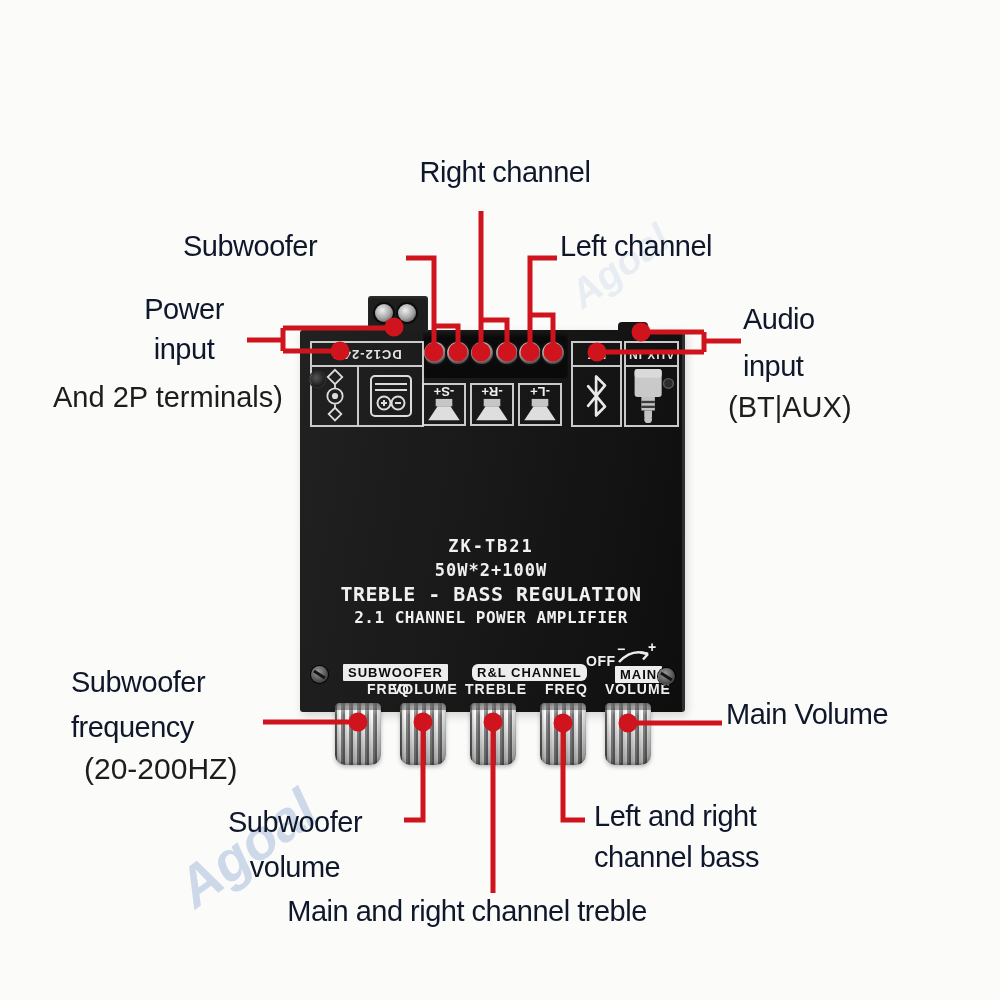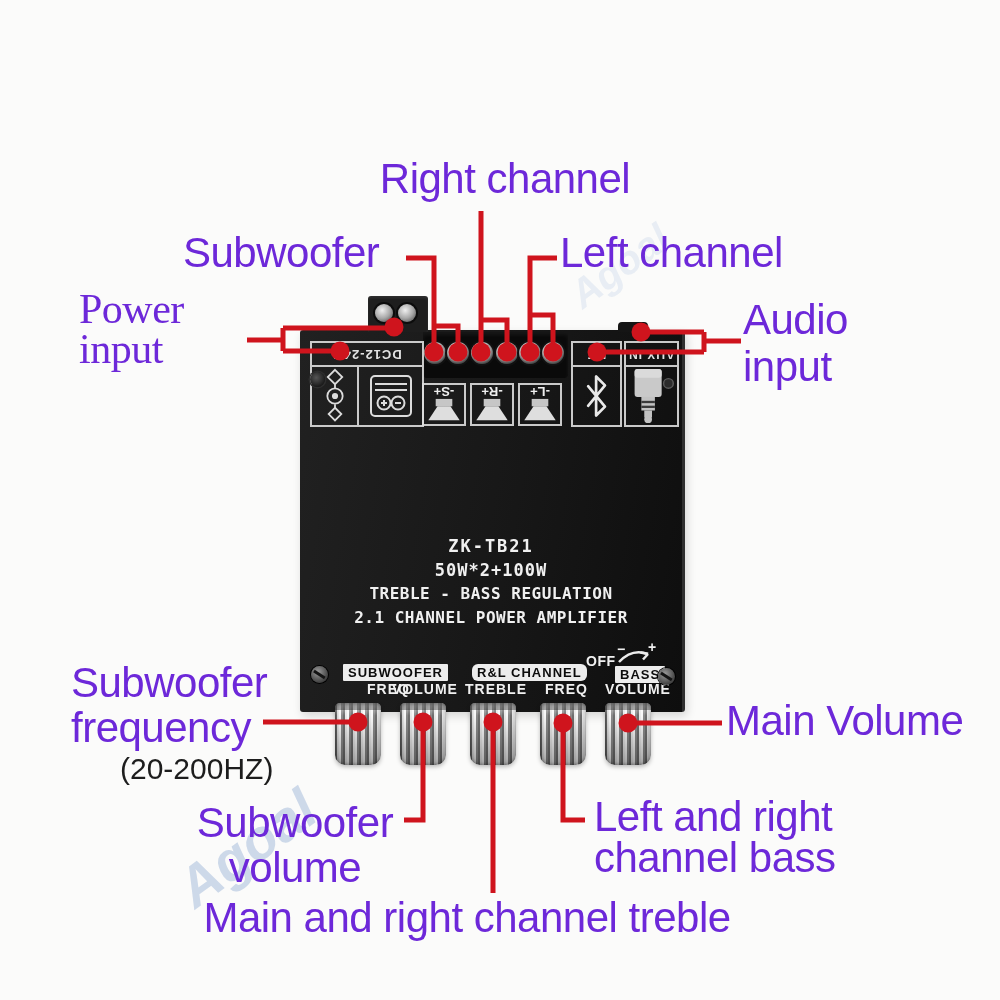--- a/index.html
+++ b/index.html
@@ -6,21 +6,21 @@
     --accent:#cf141d;
     --board:#171717;
     --silk:rgba(222,222,222,.9);
     --bg:#fbfbfa;
   }
   html,body{margin:0;padding:0;}
   body{background:#e8e8e8;font-family:"Liberation Sans",sans-serif;}
   .canvas{position:relative;width:1000px;height:1000px;background:var(--bg);overflow:hidden;margin:0 auto;}
 
   
-  .lbl{position:absolute;color:#6d28d9;font-size:42px;line-height:1.05;letter-spacing:-.5px;white-space:nowrap;}
+  .lbl{position:absolute;color:#0f172a;font-size:29px;line-height:1.05;letter-spacing:-.5px;white-space:nowrap;}
   .note{position:absolute;color:#1d1d1d;font-size:29px;line-height:1.15;white-space:nowrap;}
   .wm{position:absolute;font-style:italic;font-weight:bold;pointer-events:none;}
 
   
   .board{position:absolute;left:300px;top:330px;width:382px;height:382px;
     background:linear-gradient(100deg,#212121,#171717 55%,#0e0e0e);
     border-radius:3px;border-right:3px solid #2f2f2f;box-shadow:2px 4px 10px rgba(0,0,0,.15);}
   .silkbox{position:absolute;border:2px solid var(--silk);box-sizing:border-box;}
   .silkhead{height:22px;border-bottom:2px solid var(--silk);display:flex;align-items:center;justify-content:center;}
   .silkhead span{display:inline-block;transform:rotate(180deg);color:#e3e3e3;font-size:13px;font-weight:bold;letter-spacing:1px;}
@@ -68,37 +68,39 @@
 
 <div class="canvas">
 
   <div class="wm" style="left:203px;top:855px;font-size:56px;color:rgba(140,170,210,.42);transform:rotate(-36deg);transform-origin:left bottom;">Agoal</div>
   <div class="wm" style="left:588px;top:272px;font-size:40px;color:rgba(150,180,215,.18);transform:rotate(-36deg);transform-origin:left bottom;">Agoal</div>
 
   <div class="lbl" style="left:505px;top:157px;transform:translateX(-50%);">Right channel</div>
   <div class="lbl" style="left:183px;top:231px;">Subwoofer</div>
   <div class="lbl" style="left:560px;top:231px;">Left channel</div>
 
-  <div class="lbl" style="left:79px;top:289px;width:170px;text-align:left;line-height:40px;font-family:Liberation Serif, serif;">
+  <div class="lbl" style="left:99px;top:289px;width:170px;text-align:center;line-height:40px;">
     <div>Power</div>
     <div>input</div>
   </div>
   <div class="note" style="left:53px;top:381px;">
+    <div>And 2P terminals)</div>
   </div>
 
   <div class="lbl" style="left:743px;top:296px;line-height:47px;">
     <div>Audio</div>
     <div>input</div>
   </div>
+  <div class="note" style="left:728px;top:391px;">(BT|AUX)</div>
 
   <div class="lbl" style="left:71px;top:660px;line-height:45px;">
     <div>Subwoofer</div>
     <div>frequency</div>
   </div>
-  <div class="note" style="left:84px;top:752px;font-size:30px;margin-left:36px;">(20-200HZ)</div>
+  <div class="note" style="left:84px;top:752px;font-size:30px;">(20-200HZ)</div>
 
   <div class="lbl" style="left:726px;top:699px;">Main Volume</div>
 
   <div class="lbl" style="left:188px;top:800px;width:214px;text-align:center;line-height:45px;">
     <div>Subwoofer</div>
     <div>volume</div>
   </div>
 
   <div class="lbl" style="left:594px;top:796px;line-height:41px;">
     <div>Left and right</div>
@@ -202,40 +204,40 @@
           <rect x="14" y="40" width="14" height="2.4" fill="#3a3a3a"></rect>
           <rect x="17" y="45" width="8" height="7" fill="#c2c2c2"></rect>
           <circle cx="21" cy="54" r="4" fill="#c2c2c2"></circle>
         </svg>
       </div>
     </div>
 
     <div class="boardtxt" style="position:absolute;left:0;top:204px;width:100%;">
       <div style="font-size:17px;letter-spacing:2px;line-height:24px;">ZK-TB21</div>
       <div style="font-size:17px;letter-spacing:1px;line-height:24px;">50W*2+100W</div>
-      <div style="font-size:16px;letter-spacing:.5px;line-height:24px;">TREBLE - BASS REGULATION</div>
+      <div style="font-size:20px;letter-spacing:.5px;line-height:24px;">TREBLE - BASS REGULATION</div>
       <div style="font-size:16px;letter-spacing:.5px;line-height:24px;">2.1 CHANNEL POWER AMPLIFIER</div>
     </div>
 
     <div class="tag" style="left:43px;top:334px;">SUBWOOFER</div>
     <div class="knoblbl" style="left:36px;top:352px;margin-left:31px;">FREQ</div>
     <div class="knoblbl" style="left:92px;top:352px;">VOLUME</div>
 
     <div class="tag" style="left:172px;top:334px;border-radius:6px;">R&amp;L CHANNEL</div>
     <div class="knoblbl" style="left:165px;top:352px;">TREBLE</div>
     <div class="knoblbl" style="left:245px;top:352px;">FREQ</div>
 
     <div class="knoblbl" style="left:286px;top:324px;letter-spacing:.5px;text-align:right;">OFF</div>
     <div class="knoblbl" style="left:317px;top:312px;">−</div>
     <div class="knoblbl" style="left:348px;top:310px;">+</div>
     <svg class="overlay" style="left:317px;top:316px;" width="38" height="20" viewBox="0 0 38 20">
       <path d="M2 16 Q15 2 31 8" stroke="#ececec" stroke-width="2.5" fill="none"></path>
       <path d="M31 8 L23.5 6.5 M31 8 L26 13.5" stroke="#ececec" stroke-width="2.5" fill="none"></path>
     </svg>
-    <div class="tag" style="left:315px;top:336px;">BASS</div>
+    <div class="tag" style="left:315px;top:336px;">MAIN</div>
     <div class="knoblbl" style="left:305px;top:352px;">VOLUME</div>
 
     <div class="cscrew" style="left:11px;top:336px;">
         <i></i>
       </div>
     <div class="cscrew" style="left:358px;top:338px;">
         <i></i>
       </div>
   </div>
 

